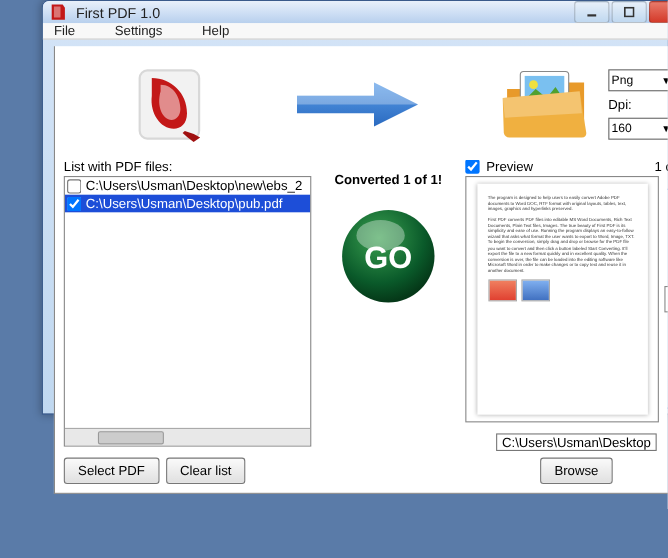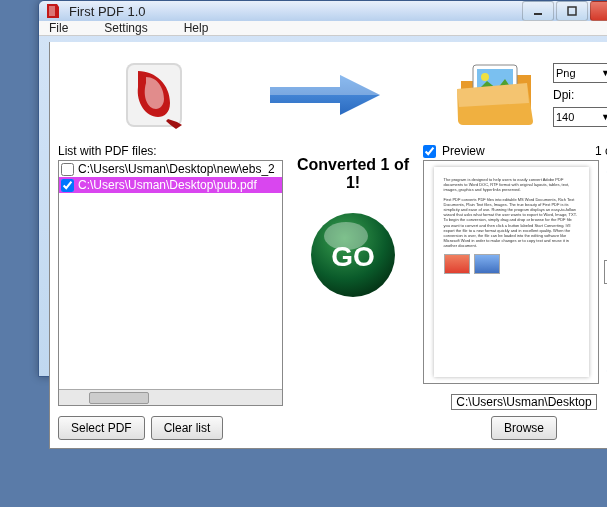--- a/index.html
+++ b/index.html
@@ -51,30 +51,30 @@
 .folder-icon { width:90px; height:80px; }
 .format-col { display:flex; flex-direction:column; gap:5px; font-size:12px; margin-right:4px; align-items:flex-start;}
 .select-box { width:60px; height:20px; border:1px solid #666; background:#fff; font-size:11px; padding:0 2px; display:flex; align-items:center; justify-content:space-between;}
 .select-box .tri { font-size:9px; }
 
 .mid-row { flex:1; display:flex; gap:10px; margin-top:4px;}
 .left-col { width:225px; display:flex; flex-direction:column; }
 .left-col .lbl { font-size:12px; margin-bottom:2px; }
 .filelist { flex:1; border:1px solid #888; background:#fff; overflow:hidden; display:flex; flex-direction:column;}
 .file-row { display:flex; align-items:center; font-size:12px; padding:1px 2px; gap:4px;}
-.file-row.sel { background:#d946ef; color:#fff; }
+.file-row.sel { background:#1d4ed8; color:#fff; }
 .file-row input[type=checkbox]{ width:13px; height:13px; }
 .hscroll { height:16px; background:#e8e8e8; border-top:1px solid #aaa; display:flex; align-items:center;}
 .hscroll .track{flex:1; position:relative; height:14px;}
 .hscroll .thumb{position:absolute; left:30px; width:60px; height:12px; top:1px; background:#ccc; border:1px solid #999; border-radius:2px;}
 .left-btns { display:flex; gap:6px; margin-top:10px;}
 .btn { height:24px; border:1px solid #777; background:linear-gradient(#fafafa,#e0e0e0); font-size:12px; padding:0 12px; display:flex; align-items:center; justify-content:center; cursor:default; border-radius:3px;}
 
 .center-col { width:120px; display:flex; flex-direction:column; align-items:center; padding-top:12px; gap:18px;}
-.status-text { font-size:16px; font-weight:bold; text-align:center;}
+.status-text { font-size:12px; font-weight:bold; text-align:center;}
 .go-btn { width:90px; height:90px; border-radius:50%; position:relative;}
 
 .right-col { flex:1; display:flex; flex-direction:column;}
 .preview-header { display:flex; align-items:center; font-size:12px; gap:6px;}
 .preview-header .count { margin-left:auto; }
 .preview-body { flex:1; display:flex; margin-top:2px; gap:4px;}
 .preview-frame { flex:1; border:1px solid #888; background:#fff; display:flex; justify-content:center; align-items:flex-start; padding:6px; overflow:hidden;}
 .preview-page { width:155px; height:210px; background:#fff; box-shadow:0 0 4px rgba(0,0,0,0.3); padding:10px 10px; font-size:4px; color:#333; line-height:1.3;}
 .preview-page .para{margin-bottom:4px;}
 .preview-imgs{display:flex; gap:4px; margin-top:6px;}
@@ -158,21 +158,21 @@
           <path fill="#fff" opacity="0.25" d="M4 34 L74 28 L76 48 L6 52 Z"></path>
         </svg>
 
         <div class="format-col">
           <div class="select-box">
             <span>Png</span>
             <span class="tri">▼</span>
           </div>
           <span>Dpi:</span>
           <div class="select-box">
-            <span>140</span>
+            <span>160</span>
             <span class="tri">▼</span>
           </div>
         </div>
       </div>
 
       <div class="mid-row">
 
         <div class="left-col">
           <div class="lbl">List with PDF files:</div>
           <div class="filelist">

